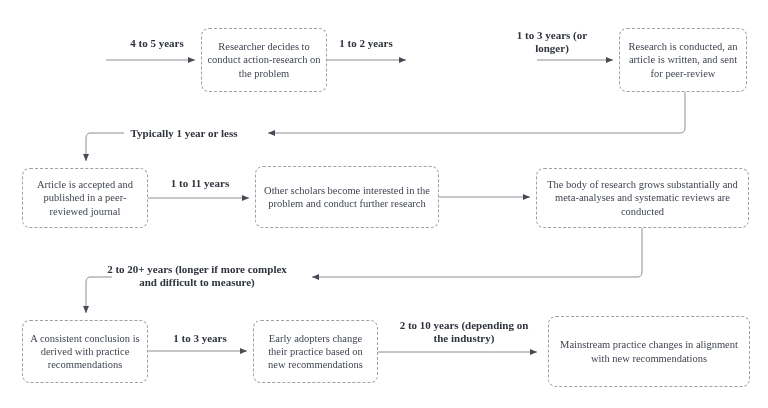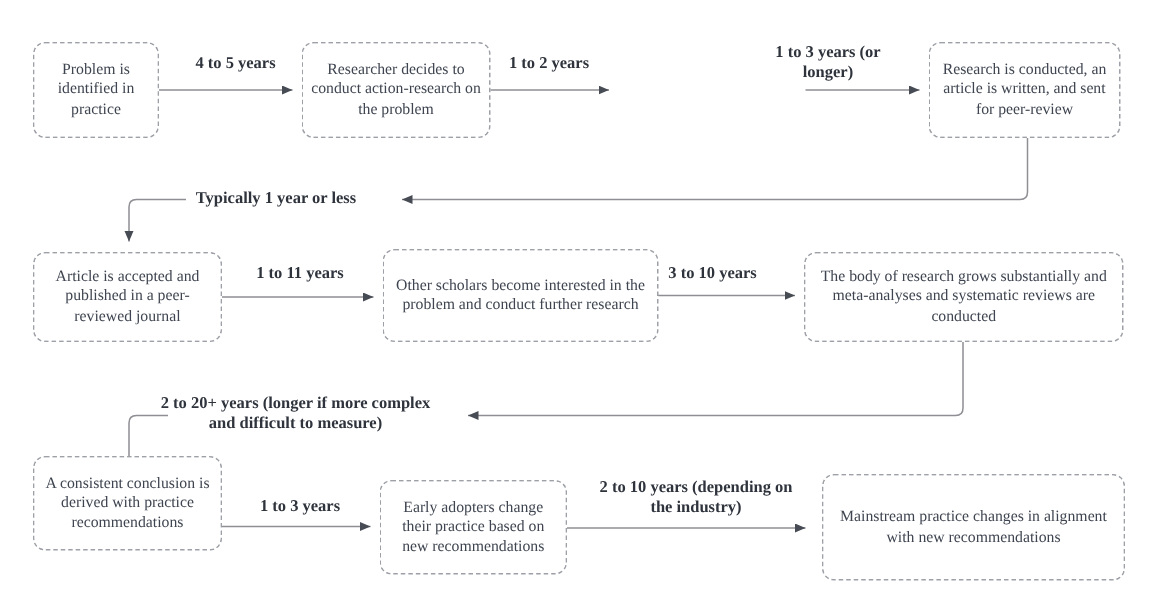--- a/index.html
+++ b/index.html
@@ -18,21 +18,21 @@
     font-weight:700;font-size:11px;line-height:1.18;color:#2e333c;white-space:normal;
   }
   
   .n1{left:22px;top:28px;width:84px;height:64px;}
   .n2{left:201px;top:28px;width:126px;height:64px;}
   .n3{left:412px;top:25px;width:125px;height:70px;}
   .n4{left:619px;top:28px;width:128px;height:64px;}
   .n5{left:22px;top:168px;width:126px;height:60px;}
   .n6{left:255px;top:166px;width:184px;height:62px;}
   .n7{left:536px;top:168px;width:213px;height:60px;}
-  .n8{left:22px;top:304px;width:126px;height:63px;}
+  .n8{left:22px;top:320px;width:126px;height:63px;}
   .n9{left:253px;top:320px;width:125px;height:63px;}
   .n10{left:548px;top:316px;width:202px;height:71px;}
   
   .el1{left:157px;top:43px;width:90px;}
   .el2{left:366px;top:43px;width:90px;}
   .el3{left:552px;top:42px;width:78px;}
   .el4{left:184px;top:133px;width:160px;}
   .el5{left:200px;top:183px;width:100px;}
   .el6{left:475px;top:183px;width:100px;}
   .el7{left:197px;top:276px;width:186px;}
@@ -58,33 +58,31 @@
       <path d="M124,133 H91 Q86,133 86,138 V161" marker-end="url(#ah)"></path>
       <path d="M148,198 H249" marker-end="url(#ah)"></path>
       <path d="M417,197 H530" marker-end="url(#ah)"></path>
       <path d="M642,228 V272 Q642,277 637,277 H312" marker-end="url(#ah)"></path>
       <path d="M112,277 H91 Q86,277 86,282 V313" marker-end="url(#ah)"></path>
       <path d="M148,351 H247" marker-end="url(#ah)"></path>
       <path d="M378,352 H537" marker-end="url(#ah)"></path>
     </g>
   </svg>
 
-  <div class="node n1">Problem is identified in practice</div>
   <div class="node n2">Researcher decides to conduct action-research on the problem</div>
   <div class="node n4">Research is conducted, an article is written, and sent for peer-review</div>
   <div class="node n5">Article is accepted and published in a peer-reviewed journal</div>
   <div class="node n6">Other scholars become interested in the problem and conduct further research</div>
   <div class="node n7">The body of research grows substantially and meta-analyses and systematic reviews are conducted</div>
   <div class="node n8">A consistent conclusion is derived with practice recommendations</div>
   <div class="node n9">Early adopters change their practice based on new recommendations</div>
   <div class="node n10">Mainstream practice changes in alignment with new recommendations</div>
 
   <div class="edge-label el1">4 to 5 years</div>
   <div class="edge-label el2">1 to 2 years</div>
   <div class="edge-label el3">1 to 3 years (or longer)</div>
   <div class="edge-label el4">Typically 1 year or less</div>
   <div class="edge-label el5">1 to 11 years</div>
-  <div class="edge-label el6">3 to 10 years</div>
   <div class="edge-label el7">2 to 20+ years (longer if more complex and difficult to measure)</div>
   <div class="edge-label el8">1 to 3 years</div>
   <div class="edge-label el9">2 to 10 years (depending on the industry)</div>
 
 </div>
 
 </body></html>

